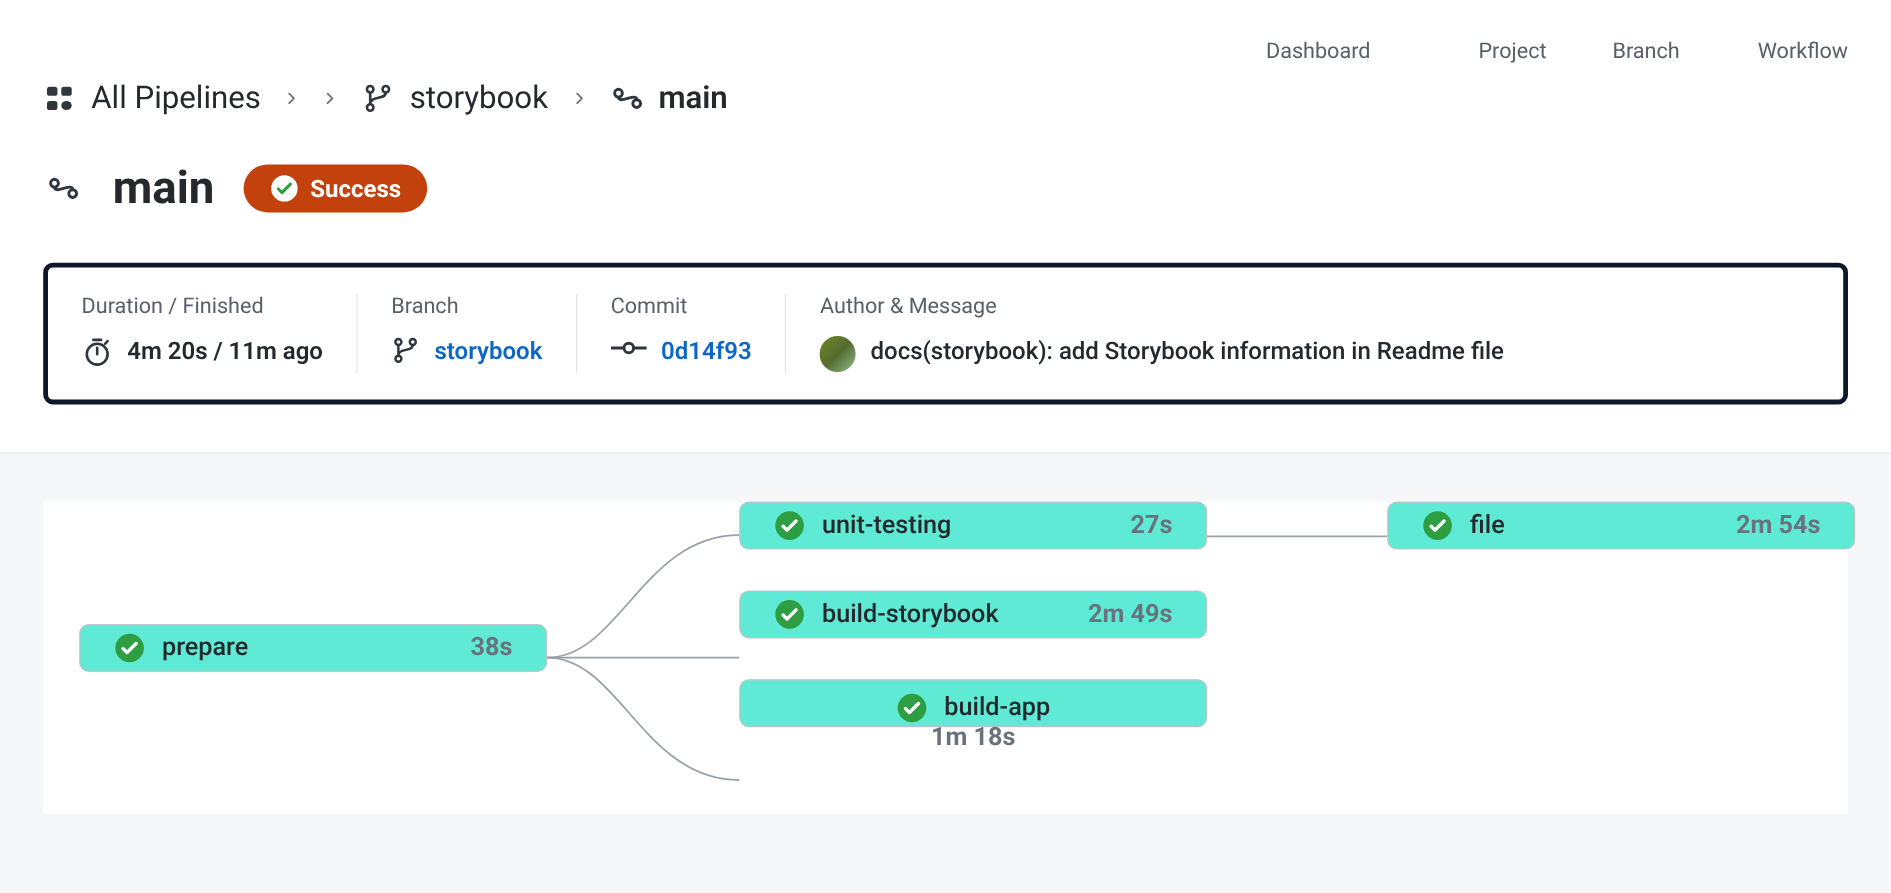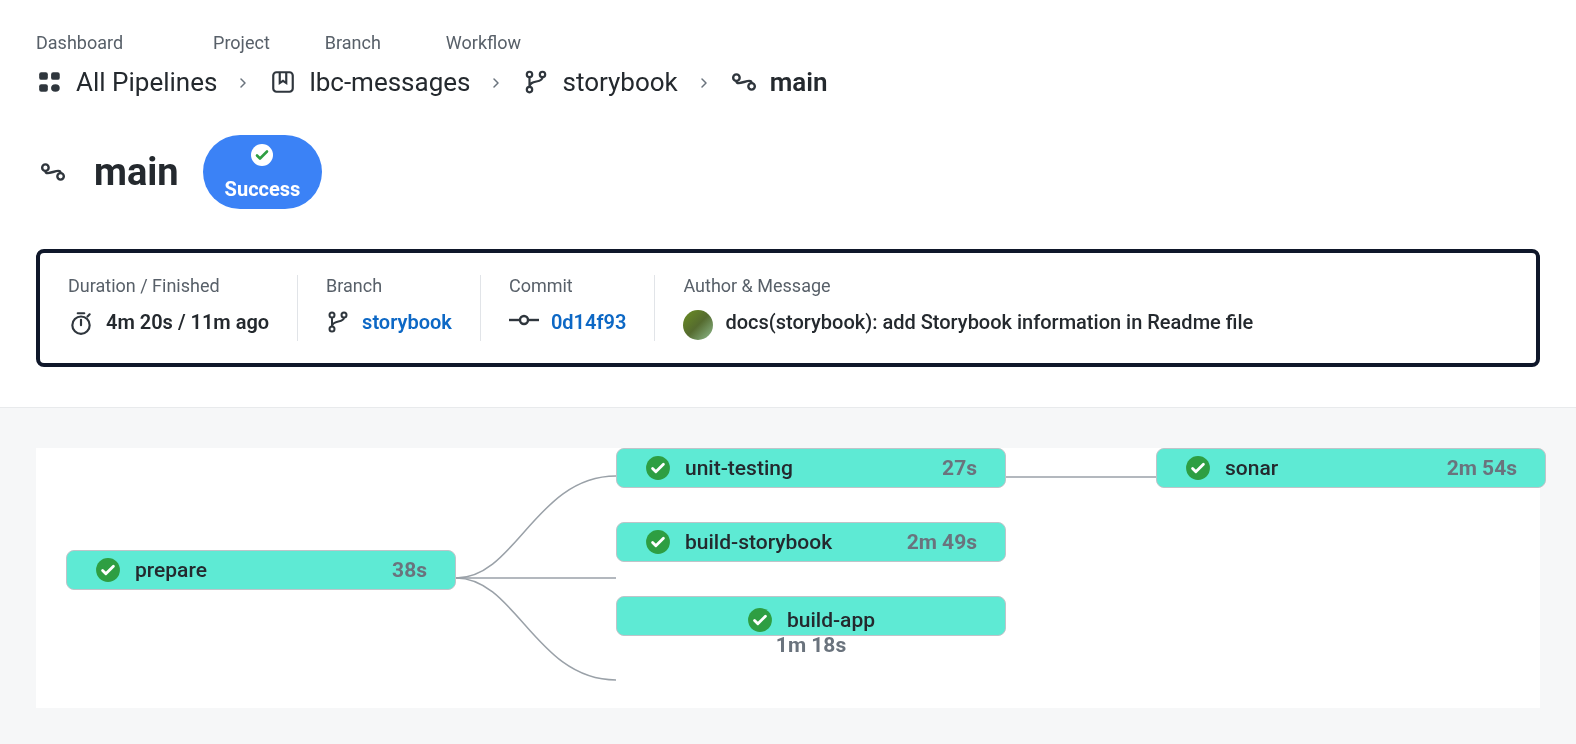--- a/index.html
+++ b/index.html
@@ -11,20 +11,21 @@
   }
   .container {
     padding: 32px 36px 0 36px;
   }
   .breadcrumb-labels {
     display: flex;
     gap: 190px;
     color: #586069;
     font-size: 18px;
     margin-bottom: 14px;
+    justify-content: flex-end;
   }
   .breadcrumb-labels span:nth-child(1){ margin-right: -40px;}
   .breadcrumb-row {
     display: flex;
     align-items: center;
     gap: 20px;
     font-size: 26px;
     color: #24292e;
     margin-bottom: 38px;
   }
@@ -52,29 +53,28 @@
     gap: 24px;
     margin-bottom: 40px;
   }
   .title-row .title {
     font-size: 38px;
     font-weight: 700;
     color: #24292e;
   }
   .status-badge {
     display: inline-flex;
-    align-items: center;
+    align-items: flex-end;
     gap: 10px;
-    background: #3b82f6;
+    background: #c2410c;
     color: #fff;
     font-weight: 700;
     font-size: 20px;
     padding: 8px 22px;
     border-radius: 999px;
-    flex-direction: column;
   }
   .status-badge .check-circle {
     width: 24px; height: 24px;
   }
   .info-card {
     border: 4px solid #0f172a;
     border-radius: 8px;
     display: flex;
     padding: 22px 28px;
     gap: 0;
@@ -178,29 +178,20 @@
           </svg>
       </span>
       <span class="breadcrumb-text">All Pipelines</span>
     </div>
     <span class="chevron">
       <svg width="12" height="12" viewBox="0 0 24 24">
           <path d="M8 4l8 8-8 8" stroke="#6a737d" stroke-width="3" fill="none" stroke-linecap="round" stroke-linejoin="round"></path>
         </svg>
     </span>
 
-    <div class="breadcrumb-item">
-      <span class="icon-box bookmark-icon">
-        <svg viewBox="0 0 24 24">
-            <rect x="3" y="3" width="18" height="18" rx="3" fill="none" stroke="#2f363d" stroke-width="2"></rect>
-            <path d="M9 3v10l3-2 3 2V3" fill="none" stroke="#2f363d" stroke-width="2"></path>
-          </svg>
-      </span>
-      <span class="breadcrumb-text">lbc-messages</span>
-    </div>
     <span class="chevron">
       <svg width="12" height="12" viewBox="0 0 24 24">
           <path d="M8 4l8 8-8 8" stroke="#6a737d" stroke-width="3" fill="none" stroke-linecap="round" stroke-linejoin="round"></path>
         </svg>
     </span>
 
     <div class="breadcrumb-item">
       <span class="icon-box branch-icon">
         <svg viewBox="0 0 24 24">
             <circle cx="6" cy="5" r="2.5" fill="none" stroke="#2f363d" stroke-width="2"></circle>
@@ -353,19 +344,19 @@
       </div>
       <span class="time">1m 18s</span>
     </div>
 
     <div class="job-node" style="left:1120px; top:0px;">
       <div class="left">
         <svg class="check-circle-sm" viewBox="0 0 24 24">
             <circle cx="12" cy="12" r="11" fill="#2e9e42"></circle>
             <path d="M7 12.5l3 3 7-7" stroke="#fff" stroke-width="2.6" fill="none" stroke-linecap="round" stroke-linejoin="round"></path>
           </svg>
-        <span class="name">sonar</span>
+        <span class="name">file</span>
       </div>
       <span class="time">2m 54s</span>
     </div>
 
   </div>
 </div>
 
 </body></html>

